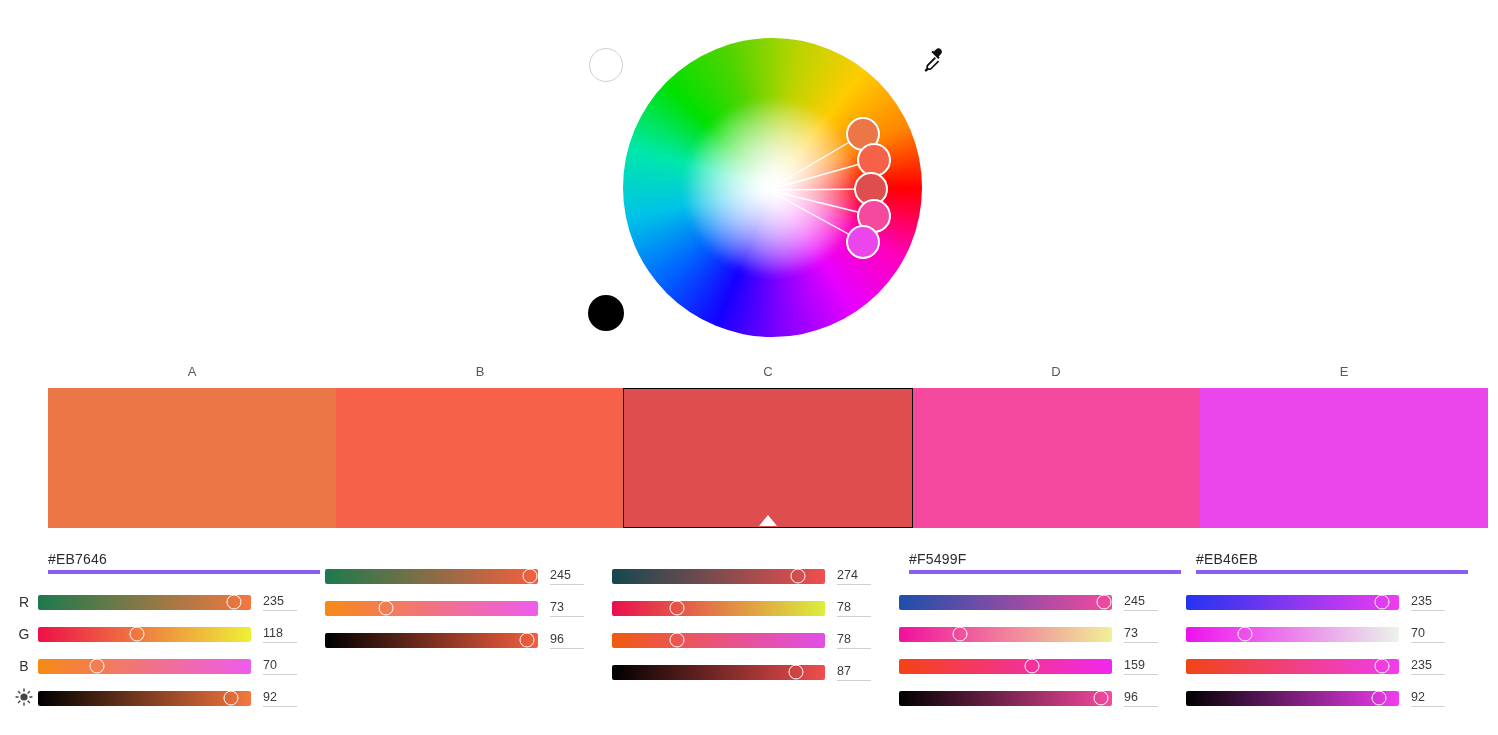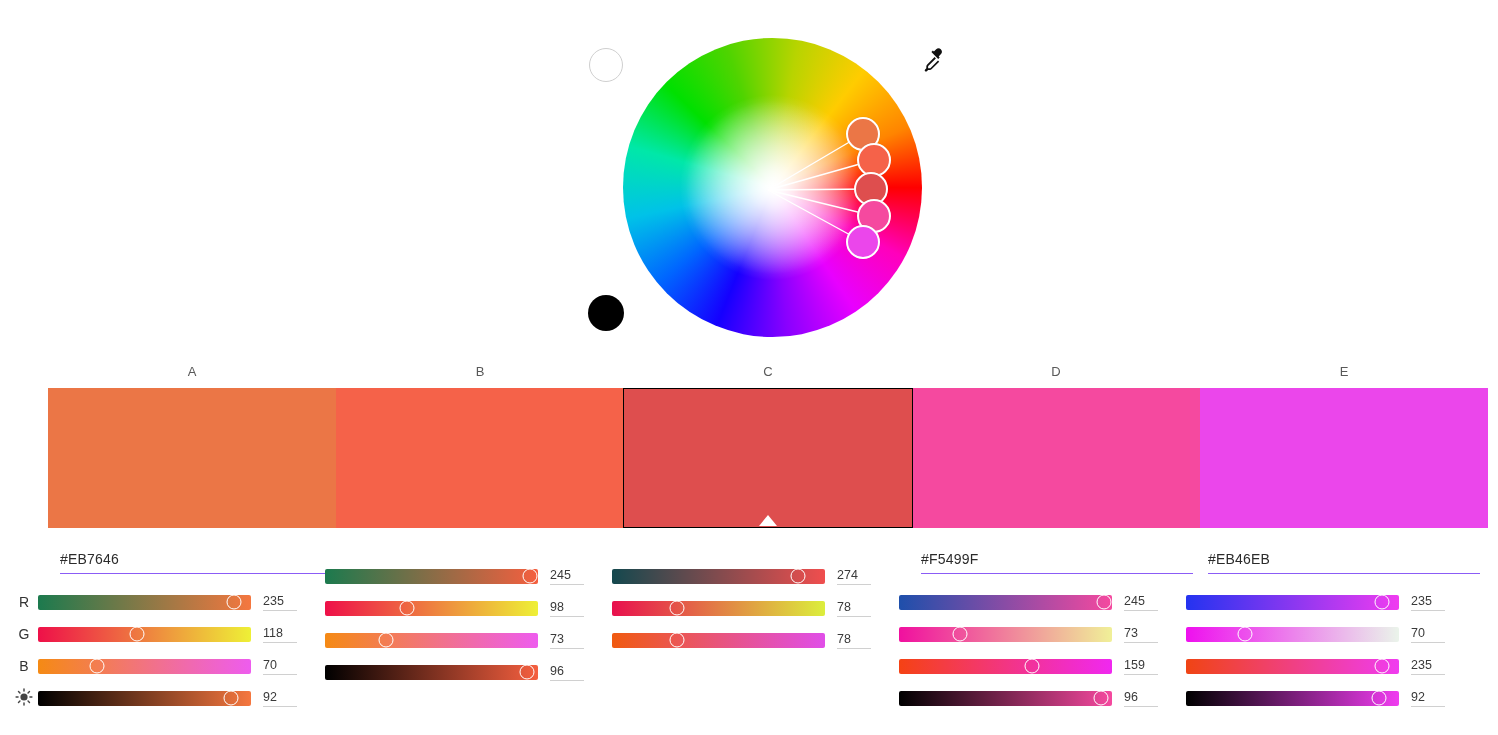--- a/index.html
+++ b/index.html
@@ -109,24 +109,24 @@
 
   
   #columns {
     position: absolute; left: 48px; top: 548px; width: 1450px; height: 180px;
     display: flex;
   }
   .col { width: 287px; position: relative; }
 
   .hex-field {
     position: relative;
-    margin-left: 12px;
+    margin-left: 0;
     width: 272px;
     height: 26px;
-    border-bottom: 1px solid #8b5cf6;
+    border-bottom: 4px solid #8b5cf6;
   }
   .hex-value {
     font-size: 14px;
     color: #2b2b2b;
     line-height: 22px;
     letter-spacing: 0.2px;
   }
 
   .slider-rows { margin-top: 12px; }
   .slider-row {
@@ -279,27 +279,20 @@
       <div class="col">
         <div class="slider-rows">
           <div class="slider-row">
             <div class="chan-label spacer">R</div>
             <div class="track" style="background: linear-gradient(to right, rgb(28, 122, 78), rgb(245, 95, 63));">
               <div class="knob" style="left: 96.1%;"></div>
             </div>
             <div class="chan-value">245</div>
           </div>
           <div class="slider-row">
-            <div class="chan-label spacer">G</div>
-            <div class="track" style="background: linear-gradient(to right, rgb(238, 16, 73), rgb(238, 240, 54));">
-              <div class="knob" style="left: 38.4%;"></div>
-            </div>
-            <div class="chan-value">98</div>
-          </div>
-          <div class="slider-row">
             <div class="chan-label spacer">B</div>
             <div class="track" style="background: linear-gradient(to right, rgb(245, 138, 20), rgb(238, 92, 238));">
               <div class="knob" style="left: 28.6%;"></div>
             </div>
             <div class="chan-value">73</div>
           </div>
           <div class="slider-row">
             <div class="chan-label spacer"><svg class="sun-icon" viewBox="0 0 20 20" aria-hidden="true">
                 <circle cx="10" cy="10" r="4" fill="#444"></circle>
                 <g stroke="#444" stroke-width="1.6" stroke-linecap="round">
@@ -336,20 +329,39 @@
             </div>
             <div class="chan-value">78</div>
           </div>
           <div class="slider-row">
             <div class="chan-label spacer">B</div>
             <div class="track" style="background: linear-gradient(to right, rgb(240, 90, 16), rgb(224, 78, 232));">
               <div class="knob" style="left: 30.6%;"></div>
             </div>
             <div class="chan-value">78</div>
           </div>
+          <div class="slider-row">
+            <div class="chan-label spacer"><svg class="sun-icon" viewBox="0 0 20 20" aria-hidden="true">
+                <circle cx="10" cy="10" r="4" fill="#444"></circle>
+                <g stroke="#444" stroke-width="1.6" stroke-linecap="round">
+                  <line x1="10" y1="1.2" x2="10" y2="3.4"></line>
+                  <line x1="10" y1="16.6" x2="10" y2="18.8"></line>
+                  <line x1="1.2" y1="10" x2="3.4" y2="10"></line>
+                  <line x1="16.6" y1="10" x2="18.8" y2="10"></line>
+                  <line x1="3.9" y1="3.9" x2="5.5" y2="5.5"></line>
+                  <line x1="14.5" y1="14.5" x2="16.1" y2="16.1"></line>
+                  <line x1="16.1" y1="3.9" x2="14.5" y2="5.5"></line>
+                  <line x1="5.5" y1="14.5" x2="3.9" y2="16.1"></line>
+                </g>
+              </svg></div>
+            <div class="track" style="background: linear-gradient(to right, rgb(0, 0, 0), rgb(240, 78, 78));">
+              <div class="knob" style="left: 86.2%;"></div>
+            </div>
+            <div class="chan-value">87</div>
+          </div>
         </div>
       </div>
       <div class="col">
         <div class="hex-field"><span class="hex-value">#F5499F</span></div>
         <div class="slider-rows">
           <div class="slider-row">
             <div class="chan-label spacer">R</div>
             <div class="track" style="background: linear-gradient(to right, rgb(30, 79, 171), rgb(245, 73, 159));">
               <div class="knob" style="left: 96.1%;"></div>
             </div>

